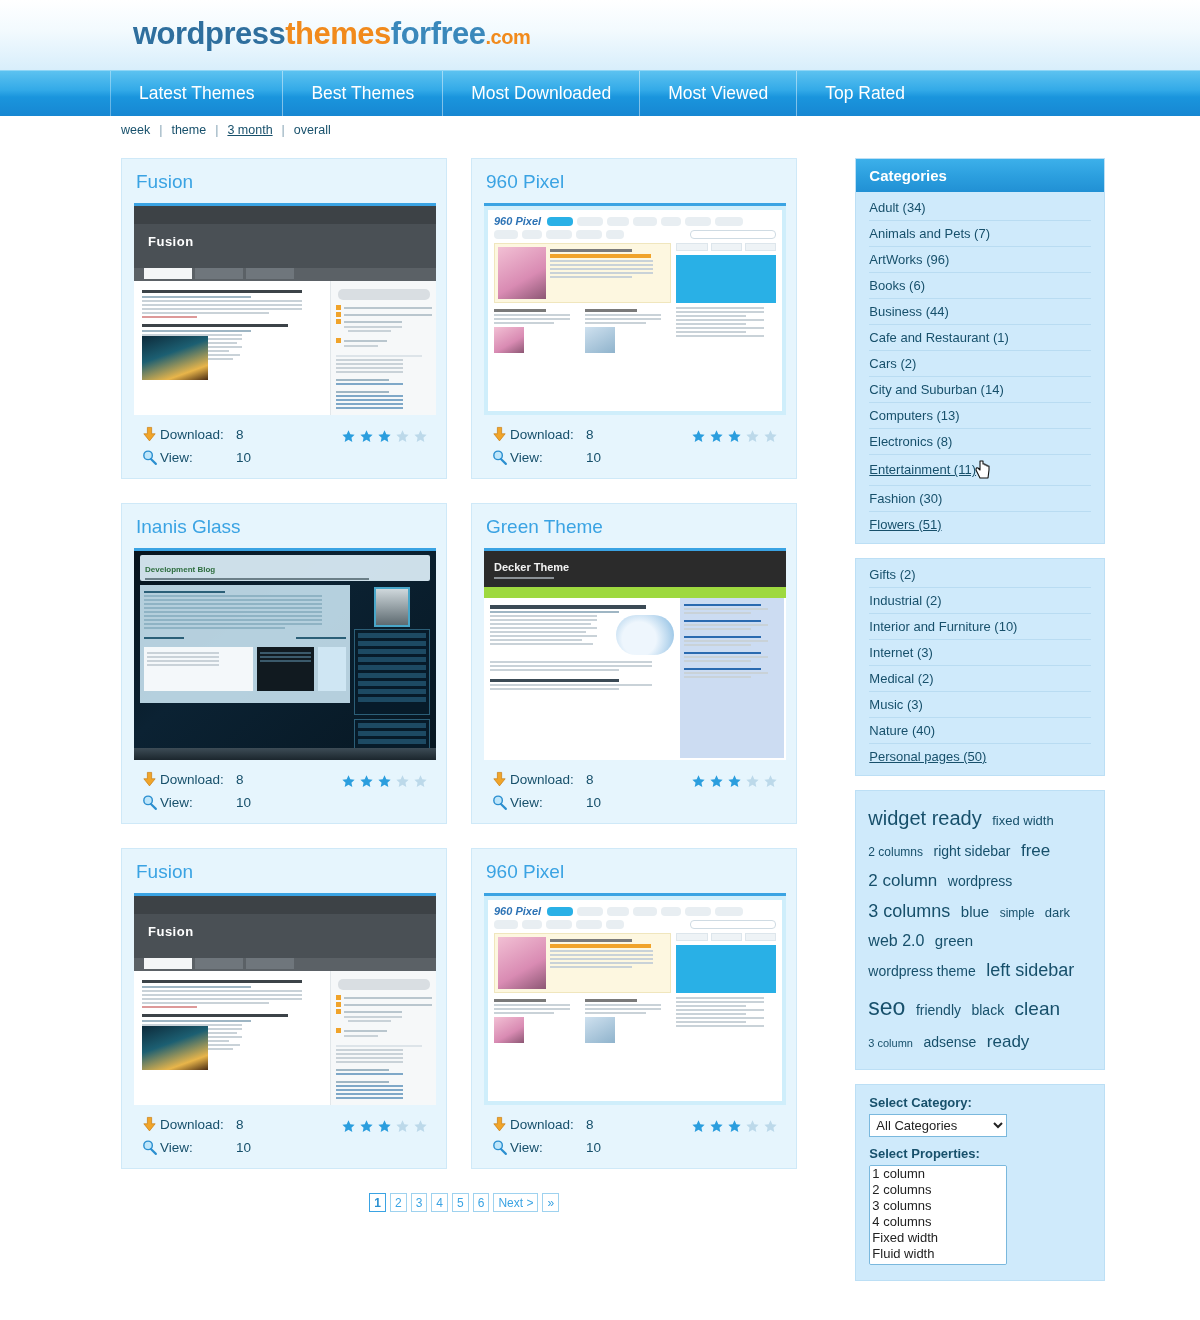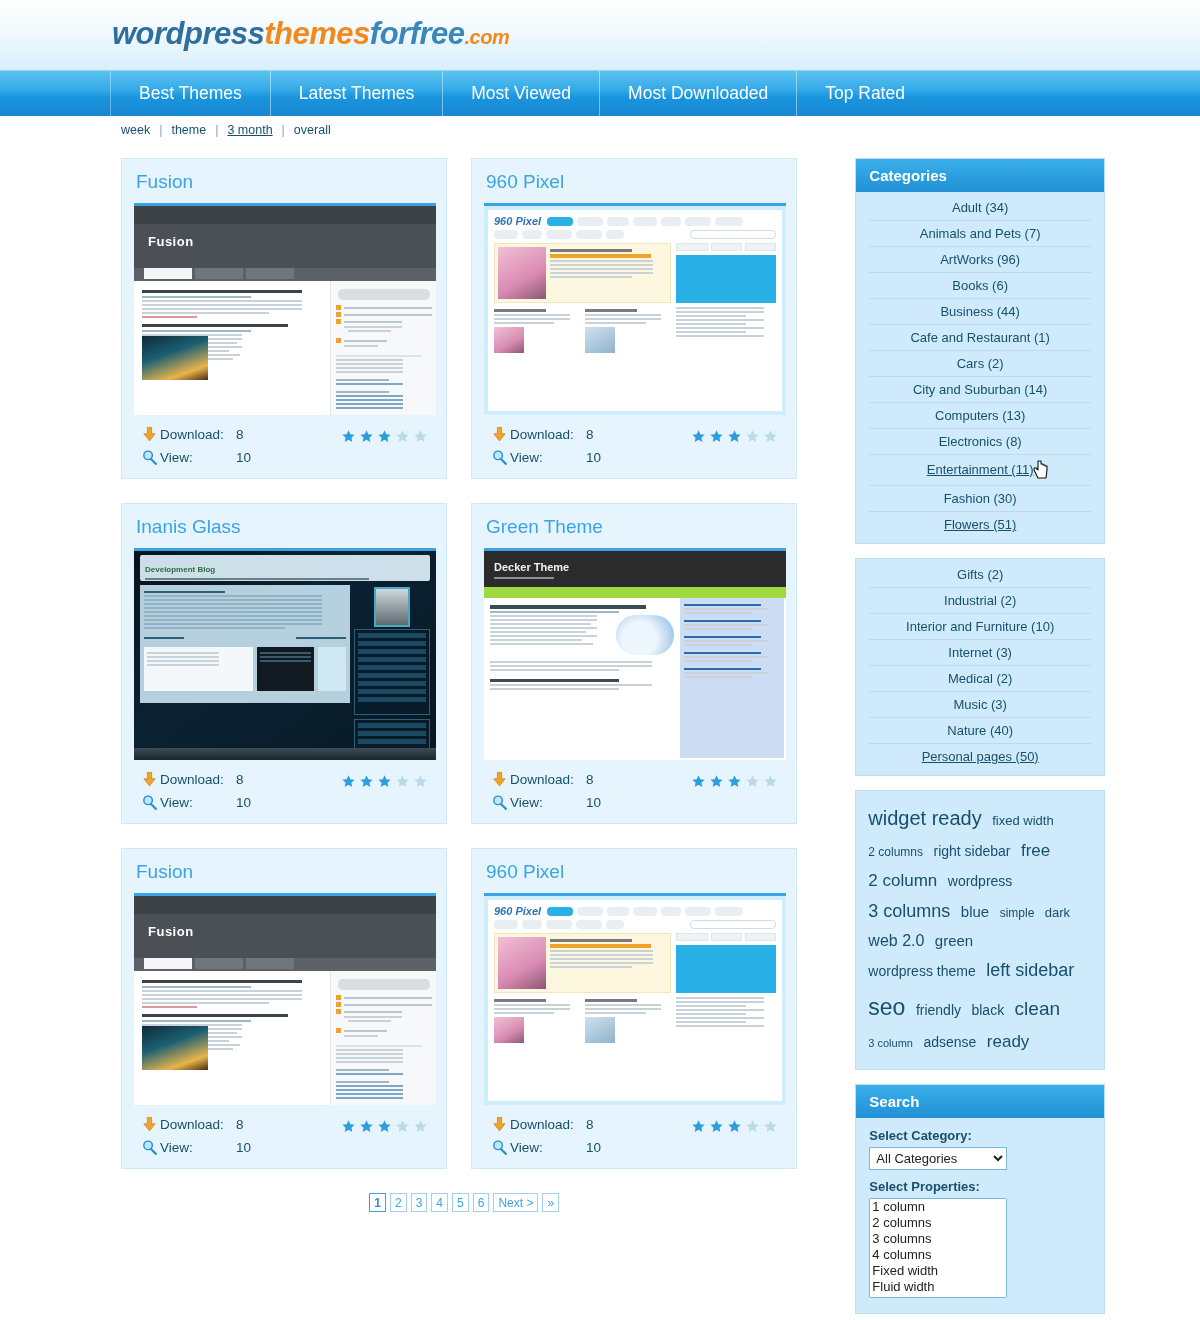--- a/index.html
+++ b/index.html
@@ -13,24 +13,23 @@
   }
   .page { position:relative; width:1200px; height:1320px; }
 
   
   .header {
     height:70px;
     background: linear-gradient(to bottom, #ffffff 0%, #f2fafe 45%, #d8eefb 100%);
     position:relative;
   }
   .logo {
-    position:absolute; left:112px; top:16px;
+    position:absolute; left:133px; top:16px;
     font-size:31px; font-weight:bold; letter-spacing:-0.5px;
     white-space:nowrap;
-    font-style:italic;
   }
   .logo .w { color:#2f6f9e; }
   .logo .t { color:#f18a1c; }
   .logo .f { color:#3a88bb; }
   .logo .dotcom { color:#f18a1c; font-size:20px; }
 
   
   .nav {
     height:46px;
     background: linear-gradient(to bottom, #5cc2f0 0%, #33aae8 42%, #1a95dd 58%, #1787d2 100%);
@@ -179,21 +178,20 @@
     background: linear-gradient(to bottom, #3cb0ea 0%, #2b9ede 55%, #2190d4 100%);
     color:#fff; font-size:15px; font-weight:bold;
     padding:8px 0 8px 13px;
   }
   .widget-body { padding:3px 13px 6px 13px; }
   .wlist { list-style:none; margin:0; padding:0; }
   .wlist li {
     border-bottom:1px solid #b9dcf2;
     padding:5px 0 5px 0;
     font-size:13px;
-    text-align:center;
   }
   .wlist li:last-child { border-bottom:none;text-decoration:underline; }
   .wlist a { color:#17506b; text-decoration:none; cursor:pointer; }
   .wlist li.hovered a { text-decoration:underline; }
   .cursor-hand {
     display:inline-block; width:17px; height:20px;
     vertical-align:-6px; margin:0 -16px 0 -1px; position:relative; z-index:5;
   }
 
   
@@ -228,24 +226,24 @@
 
 <div class="page">
 
   <div class="header">
     <div class="logo">
       <span class="w">wordpress</span><span class="t">themes</span><span class="f">forfree</span><span class="dotcom">.com</span>
     </div>
   </div>
 
   <div class="nav">
+    <div class="nav-item">Latest Themes</div>
     <div class="nav-item">Best Themes</div>
-    <div class="nav-item">Latest Themes</div>
+    <div class="nav-item">Most Downloaded</div>
     <div class="nav-item">Most Viewed</div>
-    <div class="nav-item">Most Downloaded</div>
     <div class="nav-item" style="border-right:none">Top Rated</div>
   </div>
 
   <div class="filterbar">
     <a>week</a>
     <span class="sep">|</span>
     <a>theme</a>
     <span class="sep">|</span>
     <a class="active">3 month</a>
     <span class="sep">|</span>
@@ -960,21 +958,20 @@
               <li><a>Personal pages (50)</a></li>
             </ul>
         </div>
       </div>
 
       <div class="widget">
         <div class="tags" id="tag-cloud"><a style="font-size: 20px;">widget ready</a> <a style="font-size: 13px;">fixed width</a> <a style="font-size: 12px;">2 columns</a> <a style="font-size: 14px;">right sidebar</a> <a style="font-size: 17px;">free</a> <a style="font-size: 17px;">2 column</a> <a style="font-size: 14px;">wordpress</a> <a style="font-size: 18px;">3 columns</a> <a style="font-size: 15px;">blue</a> <a style="font-size: 12px;">simple</a> <a style="font-size: 13px;">dark</a> <a style="font-size: 16px;">web 2.0</a> <a style="font-size: 15px;">green</a> <a style="font-size: 14px;">wordpress theme</a> <a style="font-size: 18px;">left sidebar</a> <a style="font-size: 23px;">seo</a> <a style="font-size: 14px;">friendly</a> <a style="font-size: 14px;">black</a> <a style="font-size: 19px;">clean</a> <a style="font-size: 11px;">3 column</a> <a style="font-size: 14px;">adsense</a> <a style="font-size: 17px;">ready</a> </div>
       </div>
 
       <div class="widget">
-        <div class="widget-head">Search</div>
         <div class="search-body">
           <div class="flabel">Select Category:</div>
           <select class="sel" id="cat-select"><option>All Categories</option></select>
           <div class="fgap"></div>
           <div class="flabel">Select Properties:</div>
           <select class="multi" multiple="" id="prop-select">
               <option>1 column</option>
               <option>2 columns</option>
               <option>3 columns</option>
               <option>4 columns</option>

